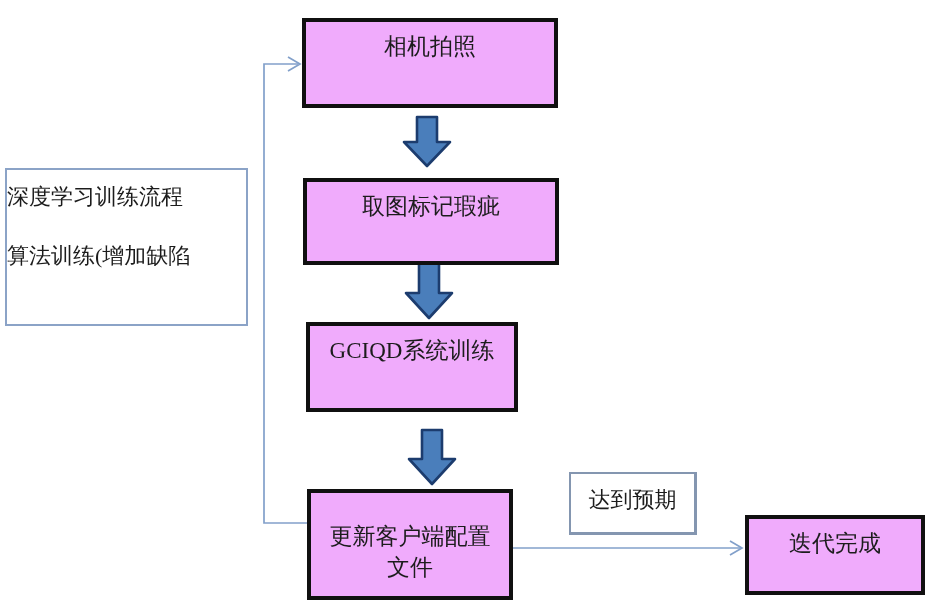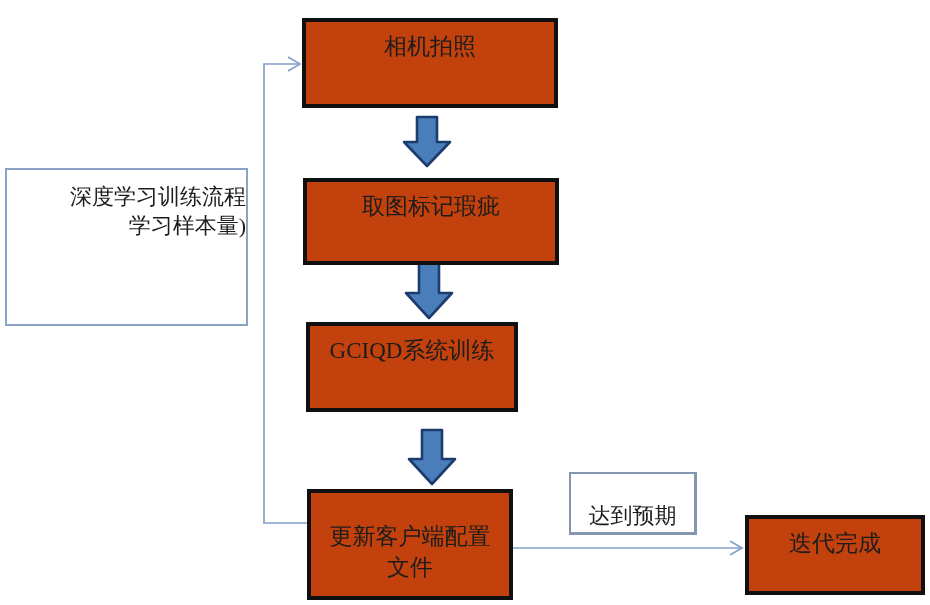--- a/index.html
+++ b/index.html
@@ -8,50 +8,50 @@
     width: 930px;
     height: 605px;
     background: var(--background, #ffffff);
     color: var(--text, #1c1c1c);
     font-family: "Liberation Serif", "DejaVu Serif", serif;
     overflow: hidden;
   }
   .node {
     position: absolute;
     box-sizing: border-box;
-    background: #c2410c;
+    background: #f0abfc;
     border: 4px solid var(--node-border, #101010);
     text-align: center;
     font-size: 23px;
     line-height: 1.35;
   }
   .node .node-label { display: block; padding-top: 9px; }
   .note-box {
     position: absolute;
     box-sizing: border-box;
     background: #ffffff;
     border: 2px solid var(--note-border, #8ba3c7);
-    text-align: right;
+    text-align: left;
     font-size: 22px;
     line-height: 1.32;
   }
   .note-box .note-line1 { display: block; padding-top: 12px; }
   .note-box .note-line2 { display: block; padding-top: 30px; }
   .note-box .note-line3 { display: block; }
   .edge-label-box {
     position: absolute;
     box-sizing: border-box;
     background: #ffffff;
     border: 2px solid var(--label-border, #8496b0);
     border-bottom-width: 3px;
     border-right-width: 3px;
     text-align: center;
     font-size: 22px;
   }
-  .edge-label-box .edge-label-text { display: block; padding-top: 27px; }
+  .edge-label-box .edge-label-text { display: block; padding-top: 11px; }
   svg.overlay { position: absolute; left: 0; top: 0; width: 930px; height: 605px; }
   .connector {
     stroke: var(--connector, #82a0ca);
     stroke-width: 1.7;
     fill: none;
   }
   .block-arrow {
     fill: var(--arrow-fill, #4a7ebb);
     stroke: var(--arrow-border, #1c3c6e);
     stroke-width: 2.6;
@@ -72,21 +72,21 @@
     <line class="connector" x1="513" y1="548" x2="741" y2="548"></line>
     <polyline class="connector" points="730,541 742,548 730,555"></polyline>
 
     <polygon class="block-arrow" points="417,117 437,117 437,142 450,142 427,166 404,142 417,142"></polygon>
     <polygon class="block-arrow" points="419,263 439,263 439,293 452,293 429,318 406,293 419,293"></polygon>
     <polygon class="block-arrow" points="422,430 442,430 442,459 455,459 432,484 409,459 422,459"></polygon>
   </svg>
 
   <div class="note-box" style="left:5px; top:168px; width:243px; height:158px;">
     <span class="note-line1">深度学习训练流程</span>
-    <span class="note-line3">学习样本量)</span>
+    <span class="note-line2">算法训练(增加缺陷</span>
   </div>
 
   <div class="node" style="left:302px; top:18px; width:256px; height:90px;">
     <span class="node-label">相机拍照</span>
   </div>
 
   <div class="node" style="left:303px; top:178px; width:256px; height:87px;">
     <span class="node-label">取图标记瑕疵</span>
   </div>
 

